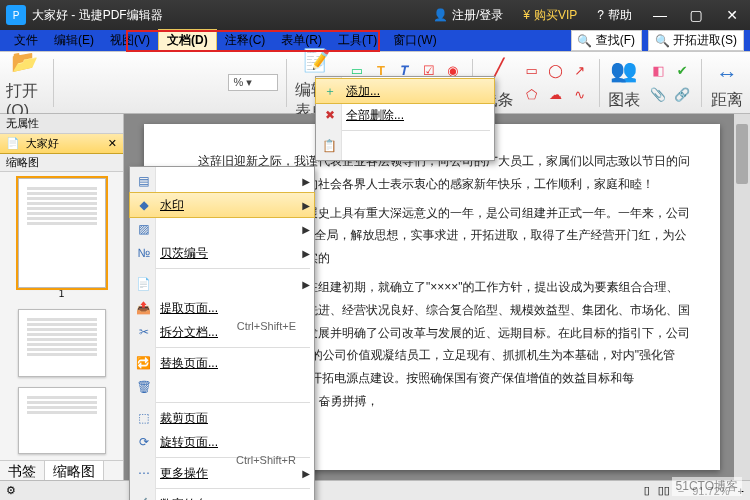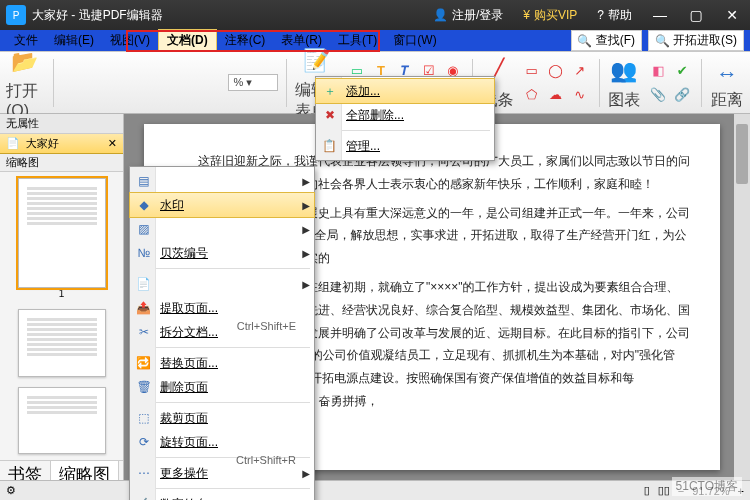--- a/index.html
+++ b/index.html
@@ -37,21 +37,21 @@
 .leftpanel { width: 124px; background: #f4f4f4; border-right: 1px solid #bdbdbd; display:flex; flex-direction:column;}
 .lp-header{height:20px;background:#e8e8e8;border-bottom:1px solid #ccc;font-size:11px;padding:2px 6px;}
 .tabstrip{height:20px;background:linear-gradient(#ffe9a8,#ffd768);border-bottom:1px solid #c9a227;font-size:11px;display:flex;align-items:center;padding:0 6px;gap:6px;}
 .tabstrip .close{margin-left:auto;cursor:pointer;}
 .thumbs-header{height:18px;background:#eee;border-bottom:1px solid #ccc;font-size:11px;padding:1px 6px;}
 .thumbs{flex:1;overflow:auto;padding:6px;display:flex;flex-direction:column;gap:10px;align-items:center;}
 .thumb{width:88px;height:110px;background:#fff;border:1px solid #bbb;box-shadow:0 1px 2px rgba(0,0,0,.2);display:flex;flex-direction:column;padding:8px;gap:2px;}
 .thumb.sel{outline:2px solid #f59e0b;}
 .thumb .tl{height:3px;background:#ddd;}
 .thumb-num{font-size:10px;text-align:center;}
-.lp-footer{height:20px;border-top:1px solid #ccc;display:flex;font-size:17px;}
+.lp-footer{height:20px;border-top:1px solid #ccc;display:flex;font-size:14px;}
 .lp-footer .t{padding:2px 8px;border-right:1px solid #ccc;}
 .lp-footer .t.active{background:#fff;}
 
 .content{flex:1;background:#888;position:relative;overflow:hidden;}
 .page{position:absolute;left:20px;top:10px;right:30px;bottom:10px;background:#fff;box-shadow:0 2px 6px rgba(0,0,0,.4);padding:26px 30px;font-size:12px;line-height:1.9;color:#222;}
 .page p{text-indent:2em;margin-bottom:6px;}
 .vscroll{position:absolute;right:0;top:0;bottom:0;width:16px;background:#ddd;}
 .vscroll .th{position:absolute;left:2px;right:2px;top:10px;height:60px;background:#aaa;border-radius:2px;}
 
 
@@ -281,21 +281,20 @@
       <span class="ic">✂</span>
       <span class="lab">拆分文档...</span>
     </div>
   <div class="sep"></div>
   <div class="row">
       <span class="ic">🔁</span>
       <span class="lab">替换页面...</span>
     </div>
   <div class="row">
       <span class="ic">🗑</span>
-      <span class="lab">删除页面</span>
     </div>
   <div class="sep"></div>
   <div class="row">
       <span class="ic">⬚</span>
       <span class="lab">裁剪页面</span>
     </div>
   <div class="row">
       <span class="ic">⟳</span>
       <span class="lab">旋转页面...</span>
       <span class="sc">Ctrl+Shift+R</span>
@@ -321,17 +320,16 @@
       <span class="ic" style="color:#2a8;">＋</span>
       <span class="lab">添加...</span>
     </div>
   <div class="row">
       <span class="ic" style="color:#c33;">✖</span>
       <span class="lab">全部删除...</span>
     </div>
   <div class="sep"></div>
   <div class="row">
       <span class="ic">📋</span>
-      <span class="lab">管理...</span>
     </div>
 </div>
 
 <div class="watermark">51CTO博客</div>
 
 </body></html>

